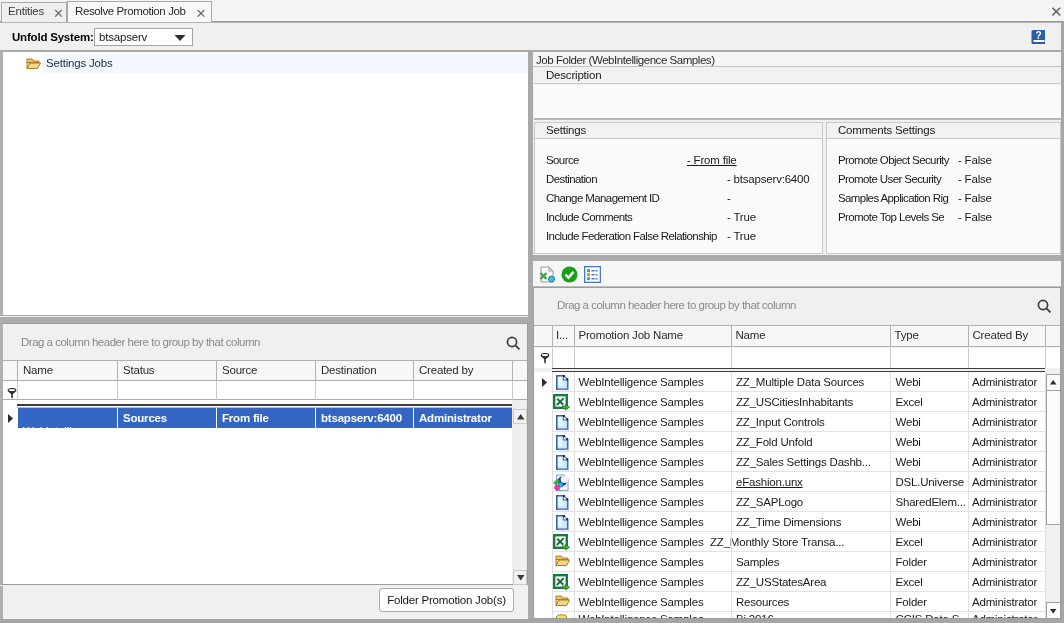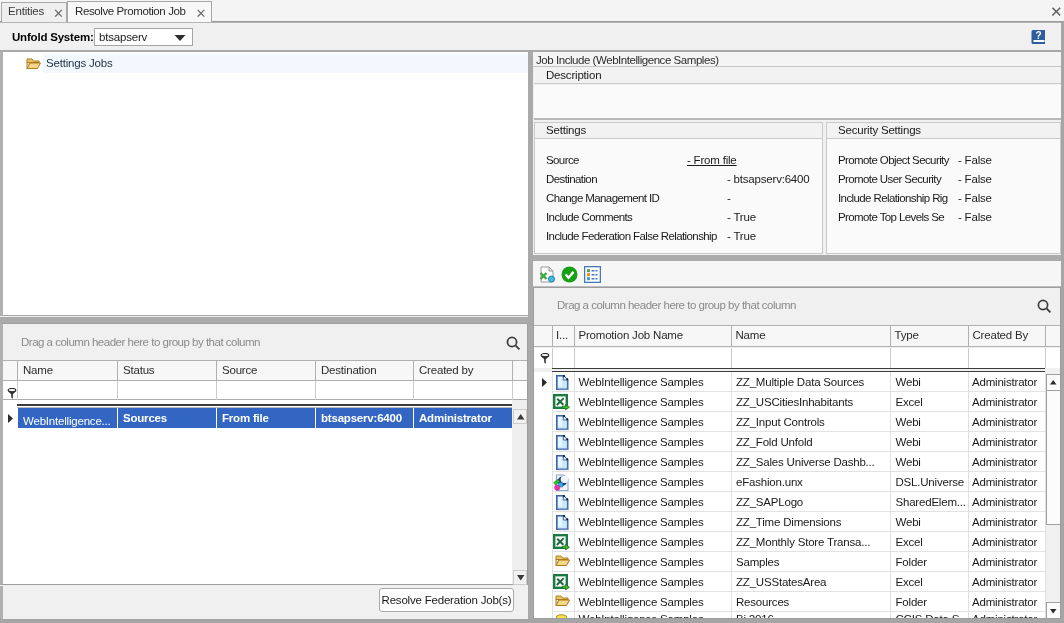--- a/index.html
+++ b/index.html
@@ -68,68 +68,68 @@
 <svg class="abs" style="left:7px;top:388px;" width="10" height="11" viewBox="0 0 9 11">
     <ellipse cx="4.5" cy="2.2" rx="3.8" ry="1.7" fill="#fff" stroke="#2f2f2f" stroke-width="1.2"></ellipse>
     <path d="M0.9 3.4 L3.7 6.2 L3.7 9.6 L5.3 10.8 L5.3 6.2 L8.1 3.4 Z" fill="#2f2f2f"></path>
   </svg>
 <div class="abs" style="left:17px;top:404px;width:510px;height:1.5px;background:#3c3c3c;"></div>
 <div class="abs" style="left:17px;top:406.5px;width:510px;height:1px;background:#bbbbbb;"></div>
 <div class="abs" style="left:18px;top:408px;width:494px;height:20px;background:#3266c2;"></div>
 <svg class="abs" style="left:8px;top:413.5px;" width="5" height="9">
     <polygon points="0,0 5,4.5 0,9" fill="#2b2b2b"></polygon>
   </svg>
-<div class="abs txt" style="left:23px;top:415px;color:#fff;font-weight:normal;">WebIntelligence...</div>
+<div class="abs txt" style="left:23px;top:425px;color:#fff;font-weight:normal;">WebIntelligence...</div>
 <div class="abs txt" style="left:123px;top:411.5px;color:#fff;font-weight:bold;">Sources</div>
 <div class="abs txt" style="left:222px;top:411.5px;color:#fff;font-weight:bold;">From file</div>
 <div class="abs txt" style="left:321px;top:411.5px;color:#fff;font-weight:bold;">btsapserv:6400</div>
 <div class="abs txt" style="left:419px;top:411.5px;color:#fff;font-weight:bold;">Administrator</div>
 <div class="abs" style="left:117px;top:408px;width:1px;height:20px;background:#fff;"></div>
 <div class="abs" style="left:216px;top:408px;width:1px;height:20px;background:#fff;"></div>
 <div class="abs" style="left:315px;top:408px;width:1px;height:20px;background:#fff;"></div>
 <div class="abs" style="left:413px;top:408px;width:1px;height:20px;background:#fff;"></div>
 <div class="abs" style="left:512px;top:400px;width:15px;height:184px;background:#efefef;"></div>
 <div class="abs" style="left:513px;top:409px;width:14px;height:15px;background:#f1f1f1;border:1px solid #cccccc;"></div>
 <svg class="abs" style="left:516.5px;top:413.5px;" width="8" height="6">
     <polygon points="0,5.5 7.5,5.5 3.7,0" fill="#3a3a3a"></polygon>
   </svg>
 <div class="abs" style="left:513px;top:570px;width:14px;height:15px;background:#f1f1f1;border:1px solid #cccccc;"></div>
 <svg class="abs" style="left:516.5px;top:575px;" width="8" height="6">
     <polygon points="0,0 7.5,0 3.7,5.5" fill="#3a3a3a"></polygon>
   </svg>
 <div class="abs" style="left:0;top:586px;width:528px;height:33px;background:#f0f0f0;border-left:3px solid #b0b0b0;"></div>
-<div class="abs txt" style="left:379px;top:588px;width:135px;height:24px;background:#fdfdfd;border:1px solid #ababab;border-radius:3px;text-align:center;line-height:22px;">Resolve Federation Job(s)</div>
+<div class="abs txt" style="left:379px;top:588px;width:135px;height:24px;background:#fdfdfd;border:1px solid #ababab;border-radius:3px;text-align:center;line-height:22px;">Folder Promotion Job(s)</div>
 <div class="abs" style="left:528px;top:52px;width:5px;height:567px;background:#a9a9a9;"></div>
 <div class="abs" style="left:533px;top:52px;width:528px;height:14px;background:#f4f4f4;"></div>
-<div class="abs txt" style="left:536px;top:53.5px;color:#2b2b2b;letter-spacing:-0.45px;">Job Include (WebIntelligence Samples)</div>
+<div class="abs txt" style="left:536px;top:53.5px;color:#2b2b2b;letter-spacing:-0.45px;">Job Folder (WebIntelligence Samples)</div>
 <div class="abs" style="left:533px;top:66px;width:528px;height:1px;background:#c3c3c3;"></div>
 <div class="abs" style="left:534px;top:67px;width:527px;height:17px;background:#f2f2f2;border-bottom:1px solid #c9c9c9;"></div>
 <div class="abs txt" style="left:546px;top:69px;color:#1a1a1a;">Description</div>
 <div class="abs" style="left:534px;top:85px;width:527px;height:35px;background:#fafafa;border-bottom:2px solid #b8b8b8;"></div>
 <div class="abs" style="left:534px;top:122px;width:289px;height:132px;background:#fafafa;border:1px solid #c9c9c9;"></div>
 <div class="abs" style="left:534px;top:122px;width:289px;height:17px;background:#f2f2f2;border:1px solid #c9c9c9;"></div>
 <div class="abs txt" style="left:546px;top:124px;">Settings</div>
 <div class="abs txt" style="left:546px;top:154px;letter-spacing:-0.6px;">Source</div>
 <div class="abs txt" style="left:687px;top:154px;text-decoration:underline;">- From file</div>
 <div class="abs txt" style="left:546px;top:173px;letter-spacing:-0.6px;">Destination</div>
 <div class="abs txt" style="left:727px;top:173px;">- btsapserv:6400</div>
 <div class="abs txt" style="left:546px;top:192px;letter-spacing:-0.6px;">Change Management ID</div>
 <div class="abs txt" style="left:727px;top:192px;">-</div>
 <div class="abs txt" style="left:546px;top:211px;letter-spacing:-0.6px;">Include Comments</div>
 <div class="abs txt" style="left:727px;top:211px;">- True</div>
 <div class="abs txt" style="left:546px;top:230px;letter-spacing:-0.6px;">Include Federation False Relationship</div>
 <div class="abs txt" style="left:727px;top:230px;">- True</div>
 <div class="abs" style="left:826px;top:122px;width:235px;height:132px;background:#fafafa;border:1px solid #c9c9c9;"></div>
 <div class="abs" style="left:826px;top:122px;width:235px;height:17px;background:#f2f2f2;border:1px solid #c9c9c9;"></div>
-<div class="abs txt" style="left:838px;top:124px;">Security Settings</div>
+<div class="abs txt" style="left:838px;top:124px;">Comments Settings</div>
 <div class="abs txt" style="left:838px;top:154px;letter-spacing:-0.6px;">Promote Object Security</div>
 <div class="abs txt" style="left:958px;top:154px;">- False</div>
 <div class="abs txt" style="left:838px;top:173px;letter-spacing:-0.6px;">Promote User Security</div>
 <div class="abs txt" style="left:958px;top:173px;">- False</div>
-<div class="abs txt" style="left:838px;top:192px;letter-spacing:-0.6px;">Include Relationship Rig</div>
+<div class="abs txt" style="left:838px;top:192px;letter-spacing:-0.6px;">Samples Application Rig</div>
 <div class="abs txt" style="left:958px;top:192px;">- False</div>
 <div class="abs txt" style="left:838px;top:211px;letter-spacing:-0.6px;">Promote Top Levels Se</div>
 <div class="abs txt" style="left:958px;top:211px;">- False</div>
 <div class="abs" style="left:533px;top:255px;width:531px;height:6px;background:#ababab;"></div>
 <div class="abs" style="left:533px;top:261px;width:528px;height:26px;background:#f6f6f6;border-bottom:1px solid #bdbdbd;"></div>
 <svg class="abs" style="left:539px;top:266px;" width="17" height="17" viewBox="0 0 17 17">
 <path d="M2 1 h8 l4 4 v11 h-12 z" fill="#fdfdfd" stroke="#9a9a9a" stroke-width="1"></path>
 <path d="M10 1 l4 4 h-4 z" fill="#e8e8e8" stroke="#9a9a9a" stroke-width="1"></path>
 <path d="M1.5 7 l6 6 m0 -6 l-6 6" stroke="#3fa73f" stroke-width="2.4"></path>
 <circle cx="12.5" cy="13" r="3" fill="#49b8e0" stroke="#1c7fae" stroke-width="1"></circle>
@@ -229,35 +229,35 @@
 <div class="abs" style="left:551.5px;top:471px;width:493.5px;height:1px;background:#e3e3e3;"></div>
 <div class="abs" style="left:555px;top:454px;width:16px;height:16px;"><svg width="15" height="17" viewBox="0 0 15 17">
       <path d="M1.8 1.8 h6.7 l4.2 4.2 v9.2 h-10.9 z" fill="#cdeafa" stroke="#3c63a8" stroke-width="1.6"></path>
       <path d="M8.3 1.5 l4.5 4.5 h-4.5 z" fill="#eef7fd" stroke="#3c63a8" stroke-width="1"></path>
       <path d="M3 3.2 h4 v9 h-4 z" fill="#e8f6fd"></path>
       <circle cx="9" cy="2" r="1" fill="#151515"></circle>
       <circle cx="12.3" cy="5.3" r="1" fill="#151515"></circle>
       <path d="M13.4 8 v7.8 h-10" stroke="#aab6d8" stroke-width="1.2" fill="none" opacity="0.55"></path>
     </svg></div>
 <div class="abs txt" style="left:578.5px;top:455.5px;">WebIntelligence Samples</div>
-<div class="abs txt" style="left:736px;top:455.5px;">ZZ_Sales Universe Dashb...</div>
+<div class="abs txt" style="left:736px;top:455.5px;">ZZ_Sales Settings Dashb...</div>
 <div class="abs txt" style="left:895.5px;top:455.5px;">Webi</div>
 <div class="abs txt" style="left:972px;top:455.5px;">Administrator</div>
 <div class="abs" style="left:551.5px;top:491px;width:493.5px;height:1px;background:#e3e3e3;"></div>
 <div class="abs" style="left:553px;top:474px;width:16px;height:16px;"><svg width="16" height="17" viewBox="0 0 16 17">
       <path d="M3.5 1 h7.5 l4 4 v11.5 h-11.5 z" fill="#f2f6fb" stroke="#8aa6c8" stroke-width="1.1"></path>
       <path d="M11 1 l4 4 h-4 z" fill="#dce7f2" stroke="#8aa6c8" stroke-width="0.8"></path>
       <circle cx="9.3" cy="7.2" r="4.7" fill="#1d3a8c"></circle>
       <circle cx="11.4" cy="5.4" r="3.7" fill="#f2f6fb"></circle>
       <path d="M0.6 8.6 l4.4 -3.4 l1.9 2.4 l-4.4 3.4 z" fill="#2fbf2f" stroke="#157a15" stroke-width="0.5"></path>
       <rect x="5.6" y="8.8" width="4.2" height="4.2" fill="#2ab3e8" stroke="#1878a8" stroke-width="0.5"></rect>
       <circle cx="4.2" cy="13.6" r="2.7" fill="#ef34ad" stroke="#b01878" stroke-width="0.5"></circle>
     </svg></div>
 <div class="abs txt" style="left:578.5px;top:475.5px;">WebIntelligence Samples</div>
-<div class="abs txt" style="left:736px;top:475.5px;">eFashion.unx</div>
+<div class="abs txt" style="left:736px;top:475.5px;text-decoration:underline;">eFashion.unx</div>
 <div class="abs txt" style="left:895.5px;top:475.5px;">DSL.Universe</div>
 <div class="abs txt" style="left:972px;top:475.5px;">Administrator</div>
 <div class="abs" style="left:551.5px;top:511px;width:493.5px;height:1px;background:#e3e3e3;"></div>
 <div class="abs" style="left:555px;top:494px;width:16px;height:16px;"><svg width="15" height="17" viewBox="0 0 15 17">
       <path d="M1.8 1.8 h6.7 l4.2 4.2 v9.2 h-10.9 z" fill="#cdeafa" stroke="#3c63a8" stroke-width="1.6"></path>
       <path d="M8.3 1.5 l4.5 4.5 h-4.5 z" fill="#eef7fd" stroke="#3c63a8" stroke-width="1"></path>
       <path d="M3 3.2 h4 v9 h-4 z" fill="#e8f6fd"></path>
       <circle cx="9" cy="2" r="1" fill="#151515"></circle>
       <circle cx="12.3" cy="5.3" r="1" fill="#151515"></circle>
       <path d="M13.4 8 v7.8 h-10" stroke="#aab6d8" stroke-width="1.2" fill="none" opacity="0.55"></path>
@@ -279,21 +279,21 @@
 <div class="abs txt" style="left:736px;top:515.5px;">ZZ_Time Dimensions</div>
 <div class="abs txt" style="left:895.5px;top:515.5px;">Webi</div>
 <div class="abs txt" style="left:972px;top:515.5px;">Administrator</div>
 <div class="abs" style="left:551.5px;top:551px;width:493.5px;height:1px;background:#e3e3e3;"></div>
 <div class="abs" style="left:553px;top:534px;width:16px;height:16px;"><svg width="17" height="17" viewBox="0 0 17 17">
       <rect x="1.2" y="1.2" width="12.6" height="12.6" fill="#fff" stroke="#1b7a42" stroke-width="2.4"></rect>
       <path d="M4.2 4.7 l6.1 6.1 m0.4 -6.7 l-6.9 6.9" stroke="#1c6b3c" stroke-width="2"></path>
       <path d="M9.5 12 h3 v-1.5 l4 2.75 l-4 2.75 v-1.5 h-3 z" fill="#3db52d" stroke="#1b6b25" stroke-width="0.7"></path>
     </svg></div>
 <div class="abs txt" style="left:578.5px;top:535.5px;">WebIntelligence Samples</div>
-<div class="abs txt" style="left:736px;top:535.5px;">ZZ_Monthly Store Transa...</div>
+<div class="abs txt" style="left:710px;top:535.5px;">ZZ_Monthly Store Transa...</div>
 <div class="abs txt" style="left:895.5px;top:535.5px;">Excel</div>
 <div class="abs txt" style="left:972px;top:535.5px;">Administrator</div>
 <div class="abs" style="left:551.5px;top:571px;width:493.5px;height:1px;background:#e3e3e3;"></div>
 <div class="abs" style="left:555px;top:554px;width:16px;height:16px;"><svg width="15" height="13" viewBox="0 0 15 13">
       <path d="M1 2 L6 2 L7.5 4 L13 4 L13 6 L1 6 Z" fill="#e8c56f" stroke="#ad7d1e" stroke-width="1"></path>
       <path d="M1 11.5 L1 5.5 L13 5.5 L13 6 L4.5 6 Z" fill="#f7e7b3" stroke="#ad7d1e" stroke-width="1"></path>
       <path d="M4 6 L14.5 6 L11.5 11.5 L1 11.5 Z" fill="#f3d689" stroke="#ad7d1e" stroke-width="1"></path>
     </svg></div>
 <div class="abs txt" style="left:578.5px;top:555.5px;">WebIntelligence Samples</div>
 <div class="abs txt" style="left:736px;top:555.5px;">Samples</div>

